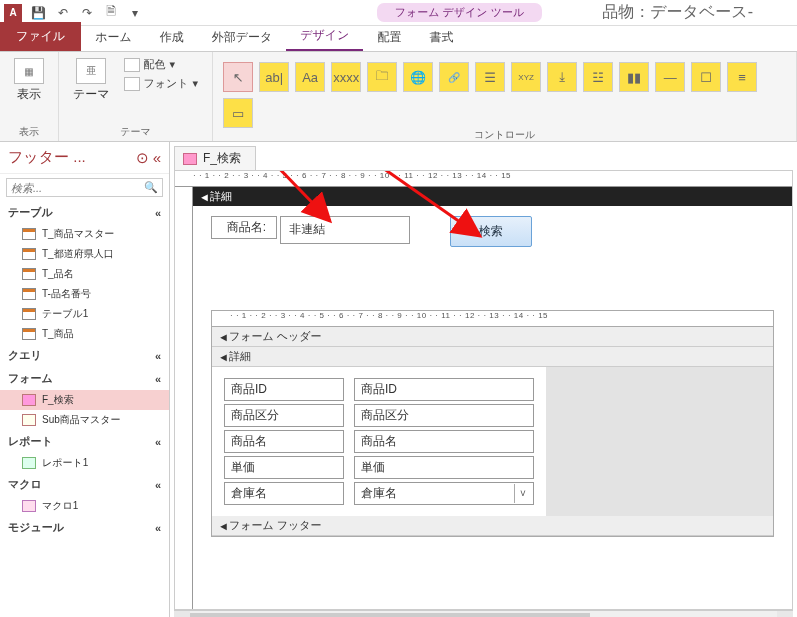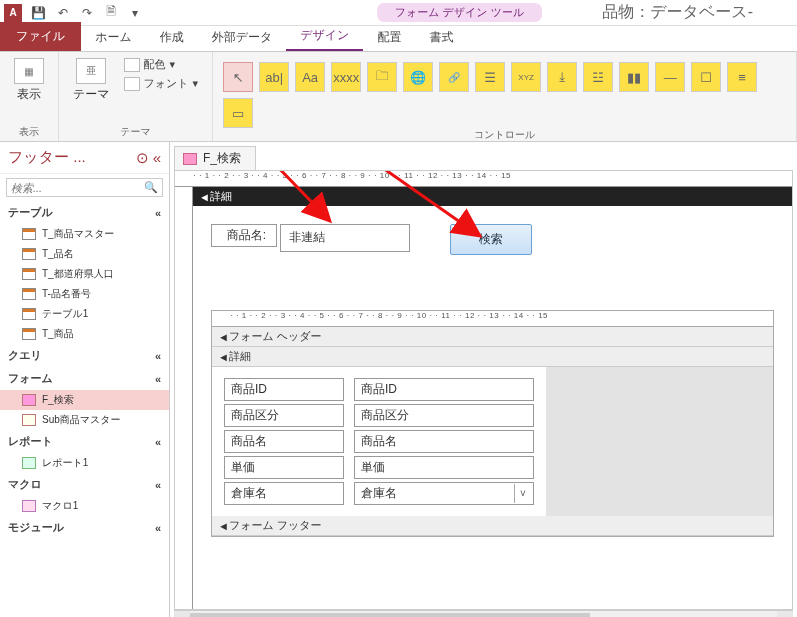--- a/index.html
+++ b/index.html
@@ -52,21 +52,21 @@
 
 .design-area { flex: 1; background: #fff; position: relative; overflow: hidden; }
 .form-tab { display: inline-flex; align-items: center; background: #f5f5f5; border: 1px solid #ccc; border-bottom: none; padding: 3px 14px 3px 8px; margin-left: 4px; margin-top: 4px; font-size: 12px; gap: 6px; }
 .form-tab .tab-icon { width: 14px; height: 12px; background: #f9c; border: 1px solid #c68; }
 
 .canvas { background: #fff; border: 1px solid #ccc; margin: 0 4px; height: 440px; position: relative; overflow: hidden; }
 .ruler-h { height: 16px; background: #fff; border-bottom: 1px solid #999; font-size: 8px; color: #555; white-space: nowrap; overflow: hidden; padding-left: 18px; letter-spacing: 0.5px; }
 .ruler-v { position: absolute; left: 0; top: 16px; bottom: 0; width: 18px; background: #fff; border-right: 1px solid #999; font-size: 8px; color: #555; }
 .form-body { margin-left: 18px; }
 .section-bar { background: #222; color: #fff; font-size: 11px; padding: 2px 6px; display: flex; align-items: center; }
-.form-section { background: #fff; padding: 18px 18px; position: relative; }
+.form-section { background: #fff; padding: 10px 18px; position: relative; }
 
 .label-box { display: inline-block; border: 1px solid #999; padding: 2px 10px; font-size: 12px; background: #fff; text-align: right; }
 .text-box { display: inline-block; border: 1px solid #999; padding: 4px 8px; font-size: 12px; background: #fff; vertical-align: top; }
 
 .search-btn { display: inline-block; border: 1px solid #6aa2d8; background: linear-gradient(#e6f0fb,#c9e0f7); padding: 6px 28px; font-size: 12px; color: #234; margin-left: 36px; vertical-align: top; cursor: pointer; border-radius: 2px; }
 
 .subform { border: 1px solid #aaa; background: #fff; margin-top: 14px; }
 .subform .ruler-h { border-bottom: 1px solid #aaa; }
 .subform-section-bar { background: #eee; color: #333; font-size: 11px; padding: 2px 6px; border-bottom: 1px solid #ccc; display: flex; align-items: center; }
 .field-row { display: flex; gap: 10px; margin: 3px 0; }
@@ -172,25 +172,25 @@
         <span>テーブル</span>
         <span>«</span>
       </div>
     <div id="nav-tables">
         <div class="nav-item">
           <span class="nav-icon table"></span>
           <span>T_商品マスター</span>
         </div>
         <div class="nav-item">
           <span class="nav-icon table"></span>
+          <span>T_都道府県人口</span>
+        </div>
+        <div class="nav-item">
+          <span class="nav-icon table"></span>
           <span>T_品名</span>
-        </div>
-        <div class="nav-item">
-          <span class="nav-icon table"></span>
-          <span>T_都道府県人口</span>
         </div>
         <div class="nav-item">
           <span class="nav-icon table"></span>
           <span>T-品名番号</span>
         </div>
         <div class="nav-item">
           <span class="nav-icon table"></span>
           <span>テーブル1</span>
         </div>
         <div class="nav-item">

